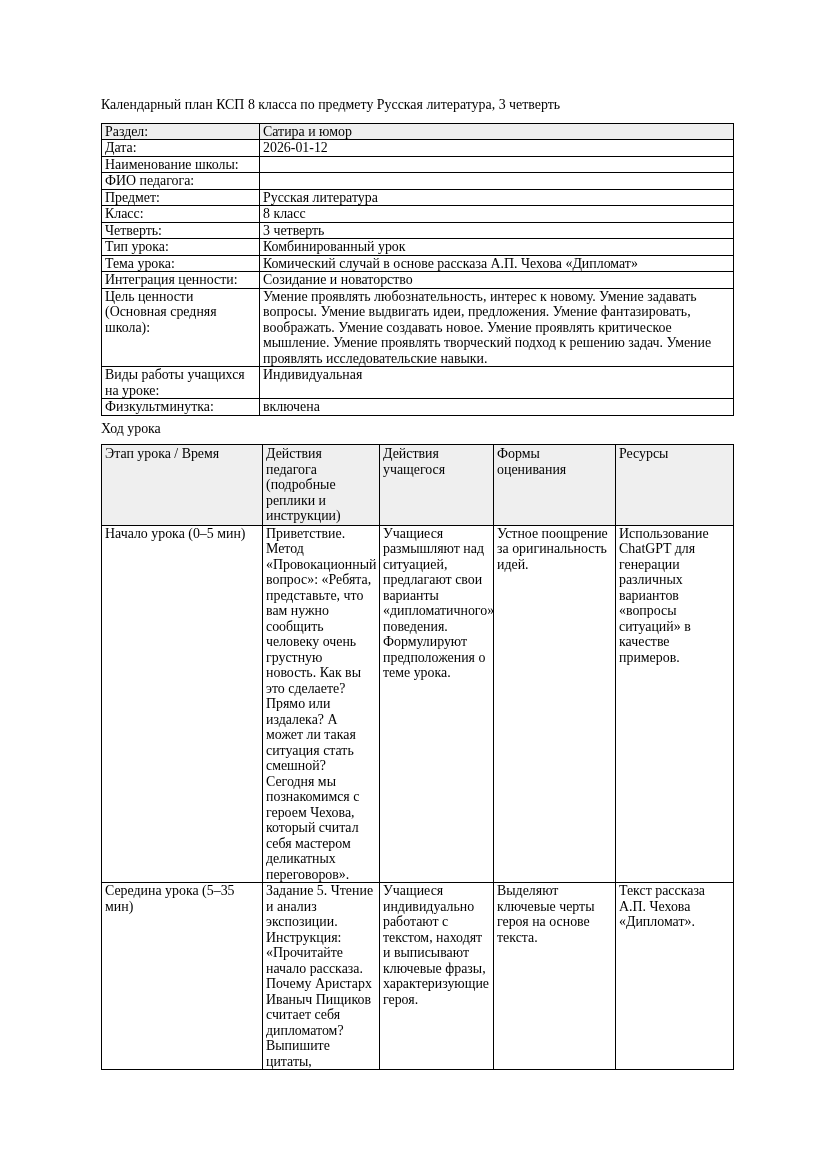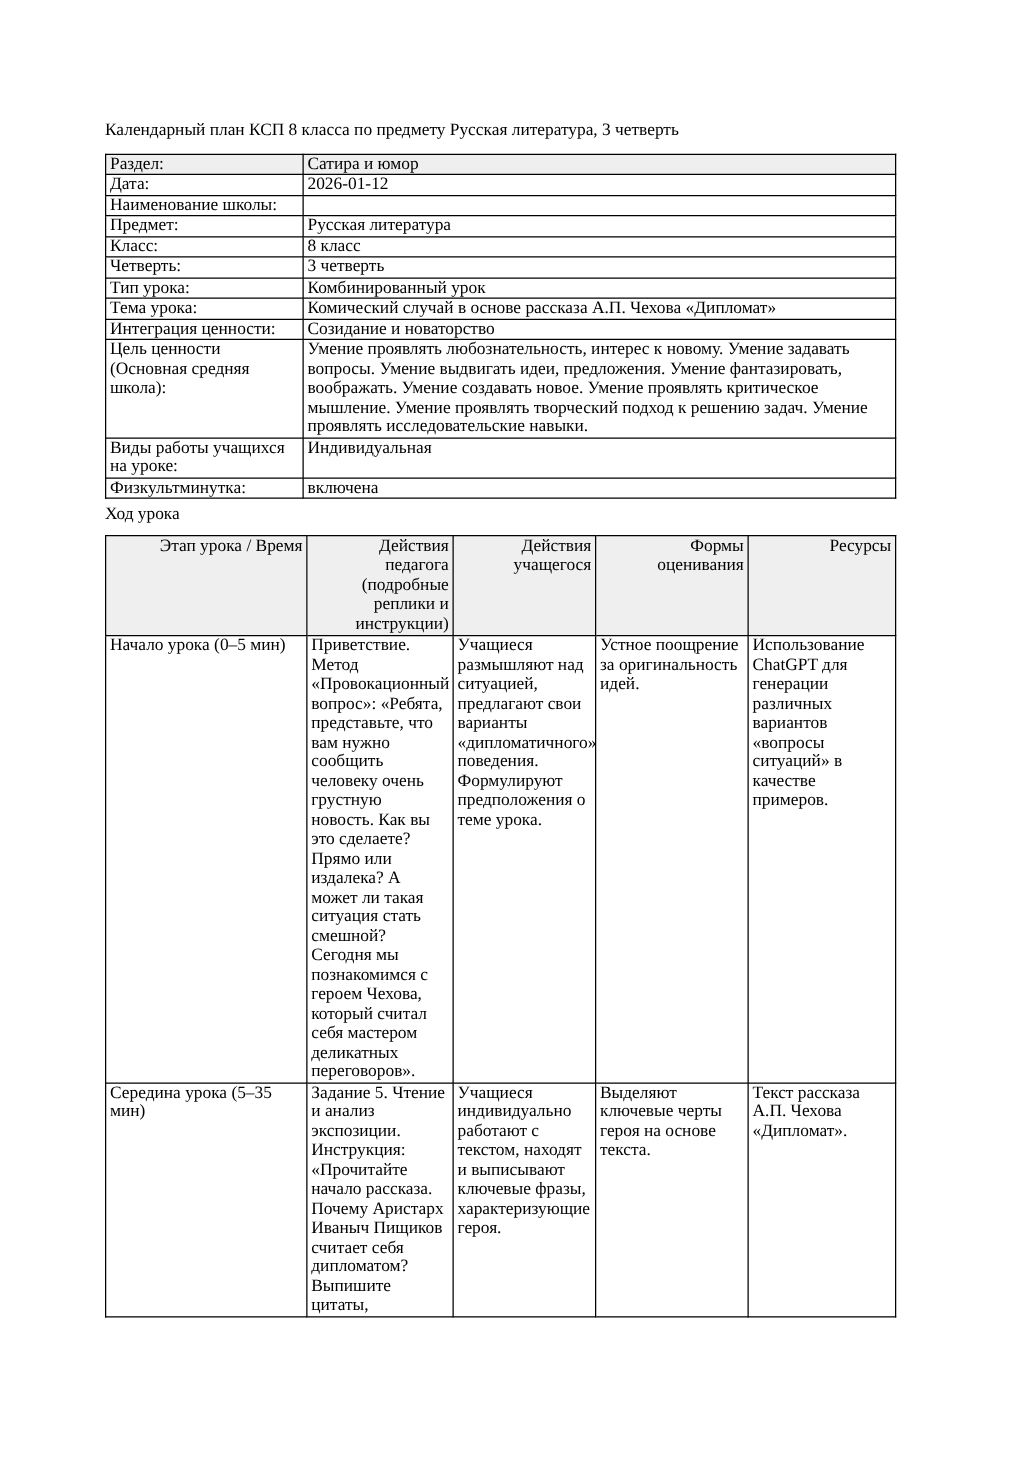--- a/index.html
+++ b/index.html
@@ -11,21 +11,21 @@
     width: 827px;
     height: 1170px;
     position: relative;
     font-family: "Liberation Serif", serif;
     font-size: 13.9px;
     line-height: 15.5px;
     color: #000000;
   }
   .content {
     position: absolute;
-    left: 84px;
+    left: 101px;
     top: 97px;
     width: 632px;
   }
   .doc-title {
     margin: 0 0 10px 0;
   }
   table {
     border-collapse: collapse;
     table-layout: fixed;
     width: 632px;
@@ -34,21 +34,20 @@
     border: 1px solid #000000;
     padding: 0 3px;
     vertical-align: top;
     text-align: left;
     font-weight: normal;
     overflow: hidden;
     margin-left: 47px;
   }
   .lesson-table th {
     padding: 1px 3px;
-    text-align: right;
   }
   .shaded {
     background: #efefef;
   }
   .section-label {
     margin: 5px 0 8px 0;
   }
   .info-table col.c-label  { width: 158px; }
   .info-table col.c-value  { width: 474px; }
   .lesson-table col.c1 { width: 161px; }
@@ -73,20 +72,24 @@
       <tr class="shaded">
         <td>Раздел:</td>
         <td>Сатира и юмор</td>
       </tr>
       <tr>
         <td>Дата:</td>
         <td>2026-01-12</td>
       </tr>
       <tr>
         <td>Наименование школы:</td>
+        <td></td>
+      </tr>
+      <tr>
+        <td>ФИО педагога:</td>
         <td></td>
       </tr>
       <tr>
         <td>Предмет:</td>
         <td>Русская литература</td>
       </tr>
       <tr>
         <td>Класс:</td>
         <td>8 класс</td>
       </tr>

